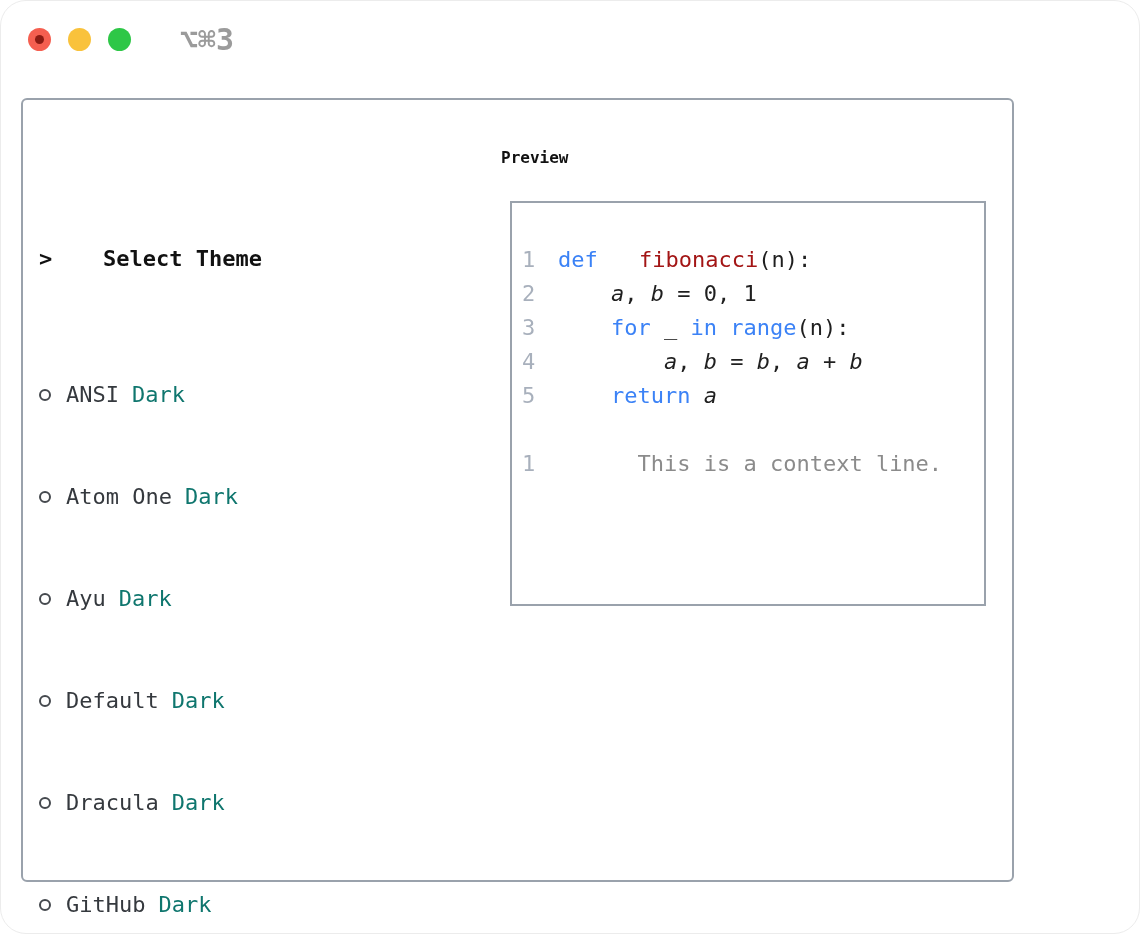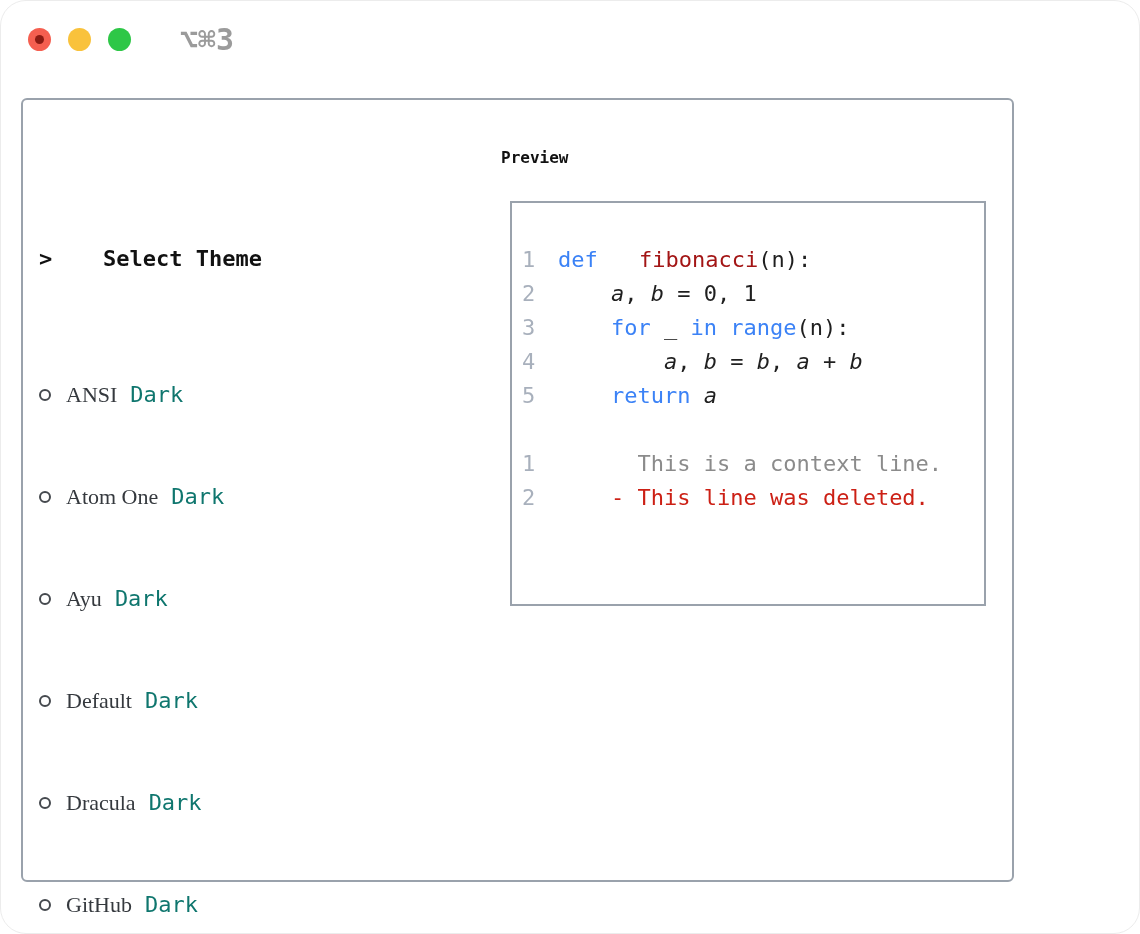--- a/index.html
+++ b/index.html
@@ -51,21 +51,21 @@
   .marker {
     width: 27px; height: 34px;
     display: inline-flex; align-items: center; flex: none;
   }
   .ring {
     width: 12px; height: 12px;
     border: 2px solid #45494e; border-radius: 50%;
   }
   .title-row .tmark { font-weight: bold; color: #111111; }
   .title-row .ttl { font-weight: bold; color: #111111; margin-left: 37px; }
-  .name { color: #35393e; font-family: Liberation Serif, serif; }
+  .name { color: #35393e; }
   .suffix { color: #0f766e; margin-left: 13px; }
   
   .preview-title {
     position: absolute; left: 478px; top: 40px; height: 34px;
     display: flex; align-items: center;
     font-size: 16px; font-weight: bold; color: #111111;
   }
   .preview-box {
     position: absolute; left: 487px; top: 101px;
     width: 476px; height: 405px;
@@ -158,17 +158,16 @@
     <div class="preview-title">Preview</div>
 
     <div class="preview-box">
       <div class="pline"><span class="lnum">1</span><span class="lcode"><span class="tok-kw">def</span><span class="tok-plain"> </span><span class="tok-fn">fibonacci</span><span class="tok-plain">(n):</span></span></div>
       <div class="pline"><span class="lnum">2</span><span class="lcode"><span class="tok-plain">    </span><span class="tok-var">a</span><span class="tok-plain">, </span><span class="tok-var">b</span><span class="tok-plain"> = 0, 1</span></span></div>
       <div class="pline"><span class="lnum">3</span><span class="lcode"><span class="tok-plain">    </span><span class="tok-kw">for</span><span class="tok-plain"> _ </span><span class="tok-kw">in</span><span class="tok-plain"> </span><span class="tok-kw">range</span><span class="tok-plain">(n):</span></span></div>
       <div class="pline"><span class="lnum">4</span><span class="lcode"><span class="tok-plain">        </span><span class="tok-var">a</span><span class="tok-plain">, </span><span class="tok-var">b</span><span class="tok-plain"> = </span><span class="tok-var">b</span><span class="tok-plain">, </span><span class="tok-var">a</span><span class="tok-plain"> + </span><span class="tok-var">b</span></span></div>
       <div class="pline"><span class="lnum">5</span><span class="lcode"><span class="tok-plain">    </span><span class="tok-kw">return</span><span class="tok-plain"> </span><span class="tok-var">a</span></span></div>
       <div class="pline"><span class="lnum"></span><span class="lcode"></span></div>
       <div class="pline"><span class="lnum">1</span><span class="lcode"><span class="tok-ctx">      This is a context line.</span></span></div>
-      <div class="pline"><span class="lnum">2</span><span class="lcode"><span class="tok-del">    - This line was deleted.</span></span></div>
     </div>
 
   </div>
 </div>
 
 </body></html>

